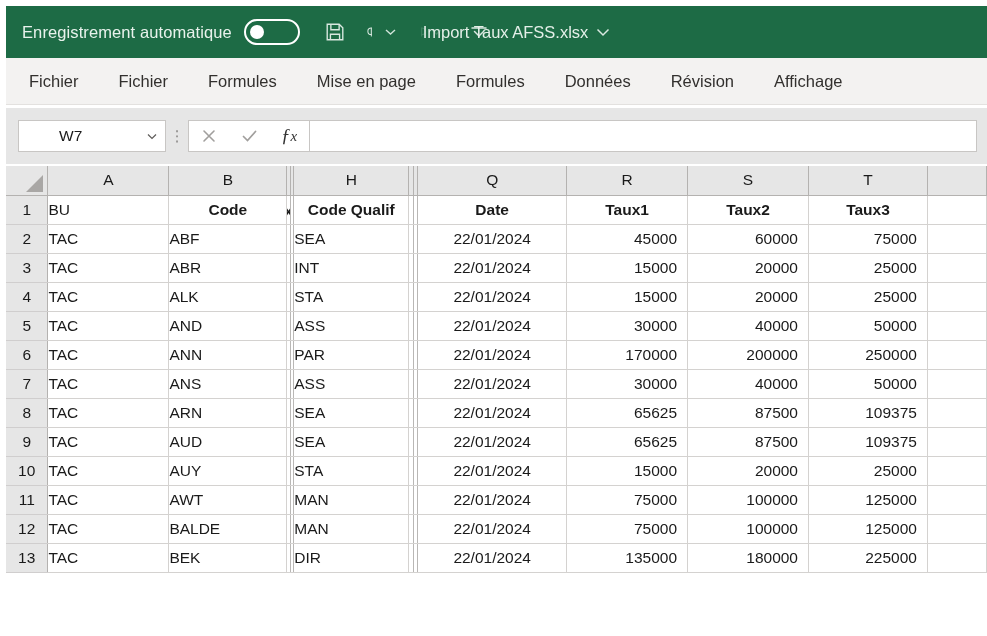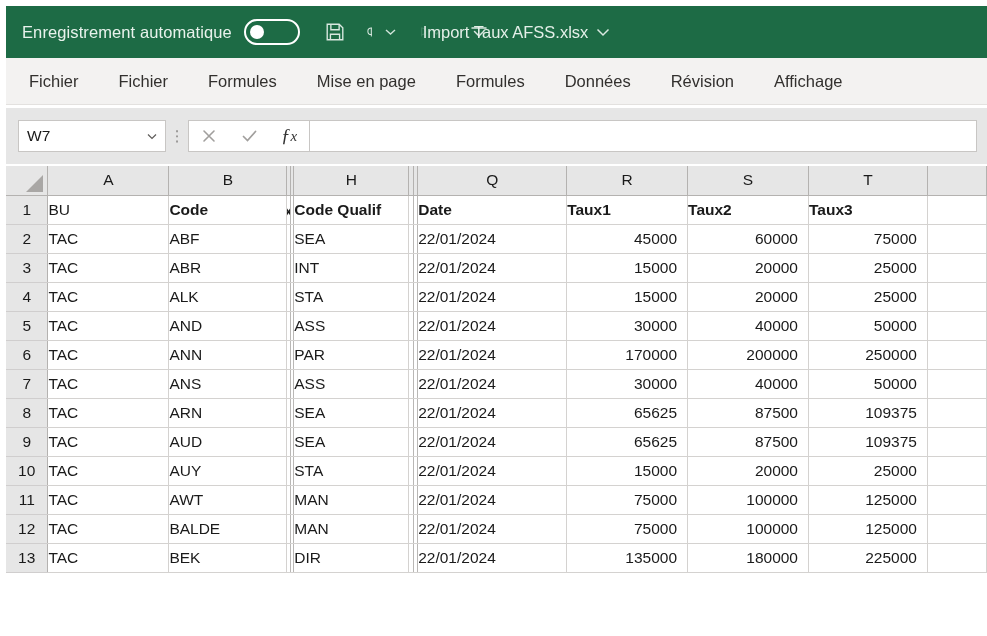--- a/index.html
+++ b/index.html
@@ -57,21 +57,21 @@
   
   .formulabar {
     position: absolute; left: 6px; top: 108px; width: 981px; height: 56px;
     background: #e6e6e6; display: flex; align-items: center;
   }
   .namebox {
     margin-left: 12px; width: 148px; height: 32px; background: #fff;
     border: 1px solid #c8c6c4; display: flex; align-items: center;
     padding: 0 8px; font-size: 15.5px; color: #1a1a1a;
   }
-  .namebox .nb-val { flex: 1; }
+  .namebox .nb-val { flex: 1; margin-left: 32px; }
   .namebox .nb-caret { color: #5e5c5a; font-size: 10px; }
   .vdots { width: 22px; display:flex; align-items:center; justify-content:center;
            color:#8a8886; font-size: 15px; letter-spacing:0; }
   .fbtns {
     height: 32px; background: #fff; border: 1px solid #c8c6c4; border-right:none;
     display: flex; align-items: center;
   }
   .fbtn { width: 40px; height: 30px; display:flex; align-items:center; justify-content:center;
           color: #a19f9d; font-size: 18px; }
   .fx { font-style: italic; font-family: "Liberation Serif", serif; color:#333; font-size:19px; }
@@ -115,21 +115,21 @@
   td.rowhead {
     background: #e6e6e6; border-right: 1px solid #b4b2b0;
     border-bottom: 1px solid #d0cece;
     text-align: center; width: 42px; color:#1a1a1a;
   }
   td.cell {
     border-right: 1px solid #d4d2d0; border-bottom: 1px solid #d4d2d0;
     padding: 0 6px;
   }
   td.cell.num { text-align: right; padding-right: 10px; }
-  td.cell.ctr { }
+  td.cell.ctr { text-align: center; }
   td.cell.bold { font-weight: bold; }
   td.cell.hidden-col { padding: 0; border-right: 1px solid #b9b7b5; }
   td.cell.hidden-col.h1 { width: 4px; }
   td.cell.hidden-col.h2 { width: 3px; }
   td.cell.hidden-col.h3 { width: 5px; }
   td.cell.hidden-col.h4 { width: 4px; }
   
   td.clipwrap { position: relative; overflow: hidden; }
   td.clipwrap .leak {
     position: absolute; left: -3px; top: 0; font-weight: bold; color:#1a1a1a;

